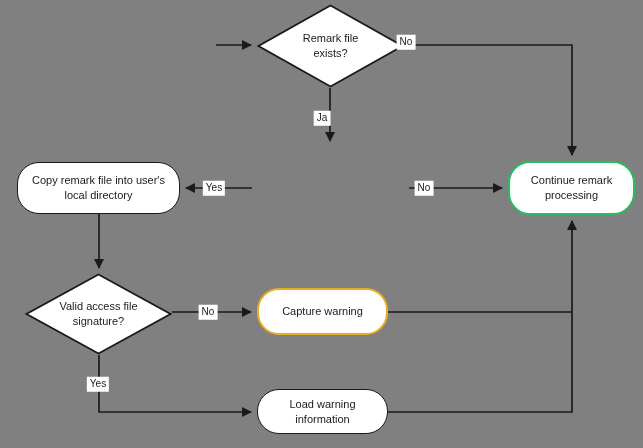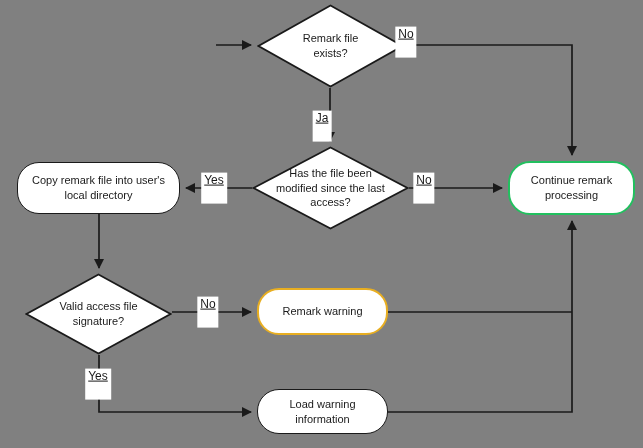--- a/index.html
+++ b/index.html
@@ -69,28 +69,27 @@
   .node-diamond .node-label {
     position: relative;
     z-index: 2;
     padding: 0 4px;
     text-align: center;
   }
   .edge-label {
     position: absolute;
     background: #ffffff;
     color: #1a1a1a;
-    font-size: 12px;
+    font-size: 10px;
     line-height: 1.15;
-    padding: 1px 3px 16px 3px;
+    padding: 1px 3px 2px 3px;
     z-index: 4;
     white-space: nowrap;
     transform: translate(-50%, -50%);
     font-family: "Liberation Sans", sans-serif;
-    text-decoration: underline;
   }
 </style>
 </head>
 <body>
 
 <div id="canvas">
 
   <svg id="edge-layer" viewBox="0 0 643 448" width="643" height="448">
     <defs>
       <marker id="arrow" viewBox="0 0 10 10" refX="9" refY="5" markerWidth="6" markerHeight="6" orient="auto-start-reverse">
@@ -131,58 +130,50 @@
 
 
   <div class="node node-diamond" style="left:257px; top:4px; width:147px; height:84px;">
     <svg class="dshape" viewBox="0 0 147 84" preserveAspectRatio="none">
       <polygon points="73.5,1.5 145.5,42 73.5,82.5 1.5,42" fill="#ffffff" stroke="#1a1a1a" stroke-width="1.7"></polygon>
     </svg>
     <span class="node-label">Remark file
 exists?</span>
   </div>
 
-  <div class="node node-diamond" style="left:252px; top:146px; width:157px; height:84px;">
-    <svg class="dshape" viewBox="0 0 157 84" preserveAspectRatio="none">
-      <polygon points="78.5,1.5 155.5,42 78.5,82.5 1.5,42" fill="#ffffff" stroke="#1a1a1a" stroke-width="1.7"></polygon>
-    </svg>
-    <span class="node-label">Has the file been
-modified since the last
-access?</span>
-  </div>
 
   <div class="node node-rounded" style="left:17px; top:162px; width:163px; height:52px;">
     <span class="node-label">Copy remark file into user's
 local directory</span>
   </div>
 
   <div class="node node-rounded node-end" style="left:508px; top:161px; width:127px; height:54px;">
     <span class="node-label">Continue remark
 processing</span>
   </div>
 
   <div class="node node-diamond" style="left:25px; top:273px; width:147px; height:82px;">
     <svg class="dshape" viewBox="0 0 147 82" preserveAspectRatio="none">
       <polygon points="73.5,1.5 145.5,41 73.5,80.5 1.5,41" fill="#ffffff" stroke="#1a1a1a" stroke-width="1.7"></polygon>
     </svg>
     <span class="node-label">Valid access file
 signature?</span>
   </div>
 
   <div class="node node-rounded node-warn" style="left:257px; top:288px; width:131px; height:47px;">
-    <span class="node-label">Remark warning</span>
+    <span class="node-label">Capture warning</span>
   </div>
 
   <div class="node node-rounded" style="left:257px; top:389px; width:131px; height:45px;">
     <span class="node-label">Load warning information</span>
   </div>
 
   <span class="edge-label" style="left:406px; top:42px;">No</span>
 
-  <span class="edge-label" style="left:322px; top:126px;">Ja</span>
+  <span class="edge-label" style="left:322px; top:118px;">Ja</span>
 
   <span class="edge-label" style="left:214px; top:188px;">Yes</span>
 
   <span class="edge-label" style="left:424px; top:188px;">No</span>
 
   <span class="edge-label" style="left:208px; top:312px;">No</span>
 
   <span class="edge-label" style="left:98px; top:384px;">Yes</span>
 
 </div>

